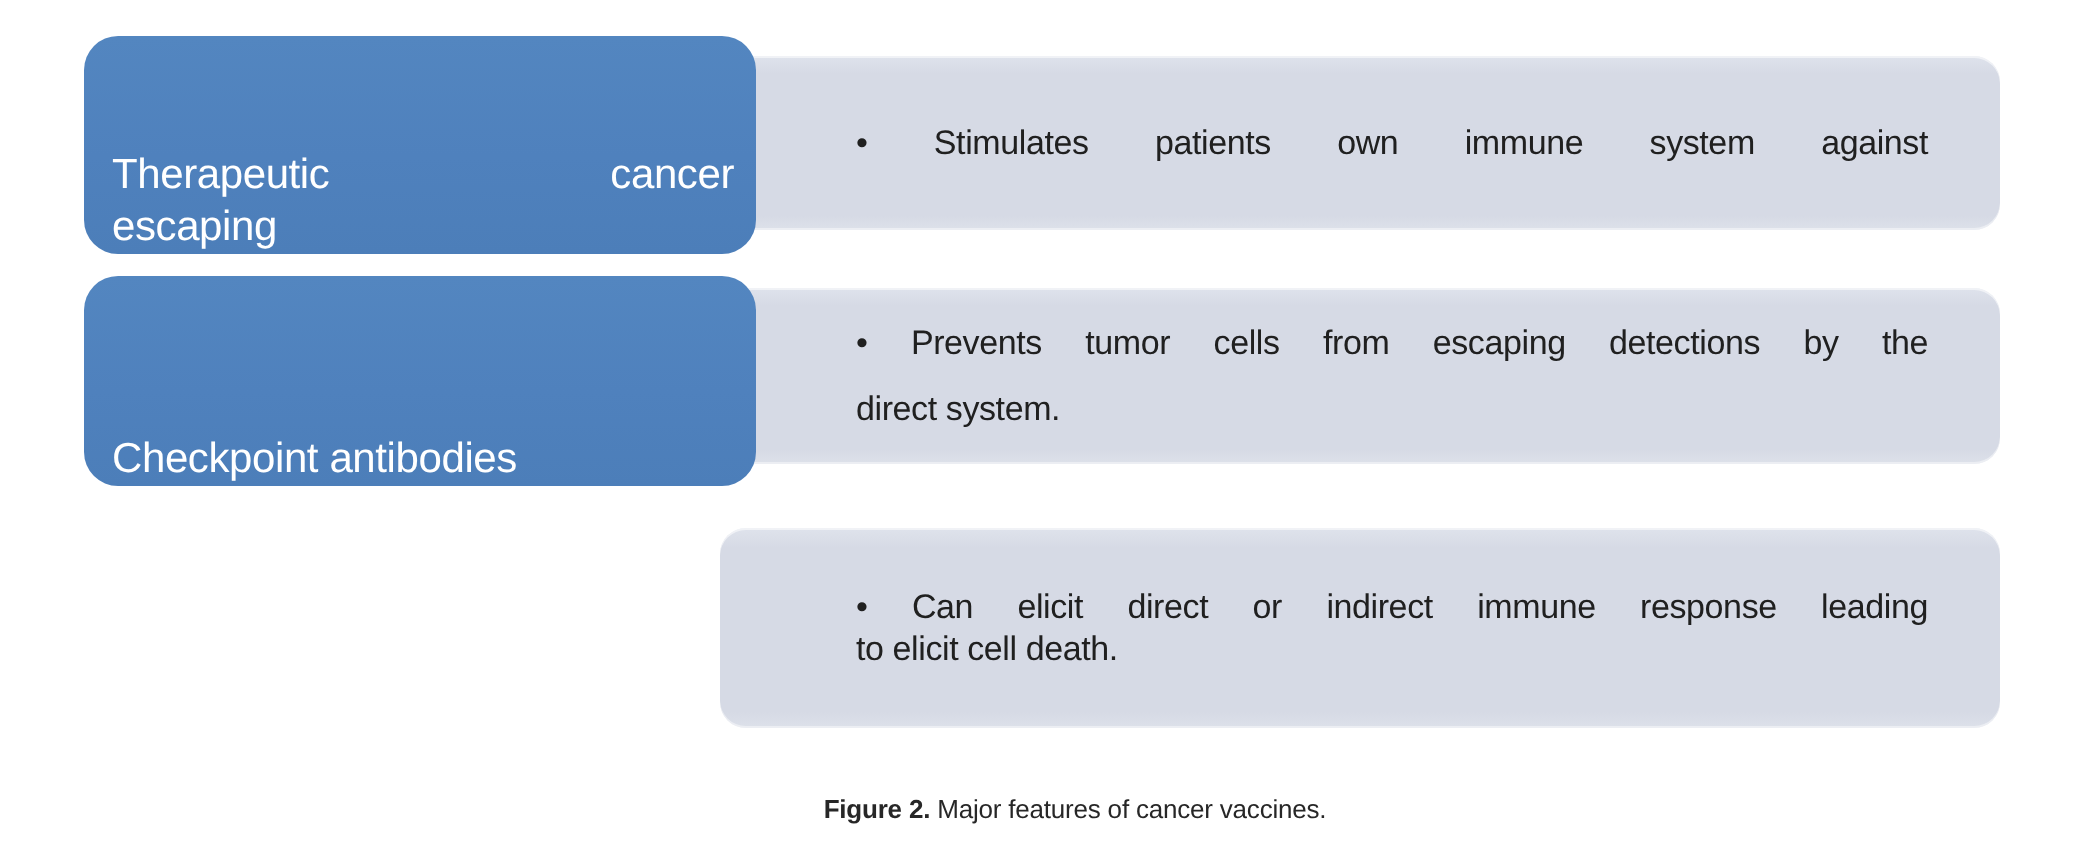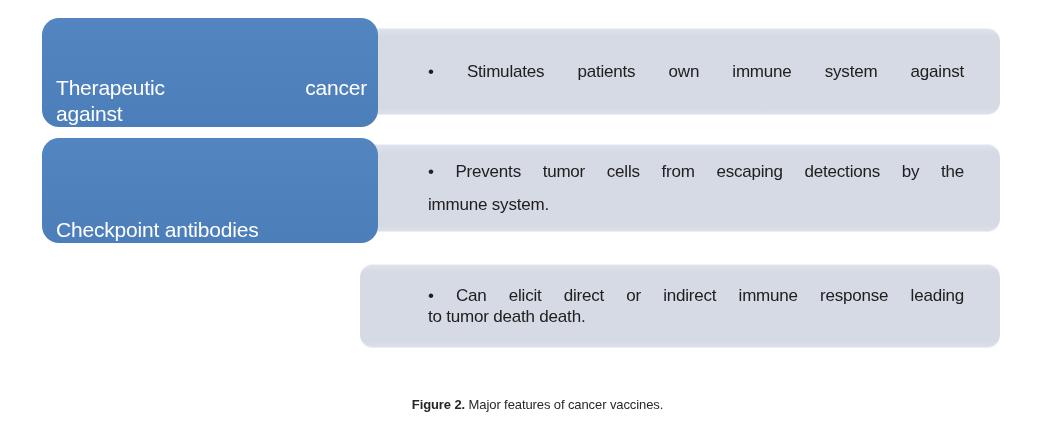--- a/index.html
+++ b/index.html
@@ -50,21 +50,21 @@
     font-size:21px;
     line-height:26px;
     color:var(--title-text);
     letter-spacing:-0.2px;
     text-align:left;
   }
   .title-line.fill{ text-align:justify; text-align-last:justify; }
   
   .t1{top:18px;height:109px;}  .d1{top:28px;height:87px;}
   .t2{top:138px;height:105px;} .d2{top:144px;height:88px;gap:12px;}
-  .t3{top:255px;height:107px;} .d3{top:264px;height:84px;}
+  .t3{top:255px;height:107px;} .d3{top:264px;height:100px;}
   .caption{
     position:absolute;
     top:394px;left:16px;width:100%;
     text-align:center;
     font-size:13px;
     line-height:21px;
     color:var(--caption-text);
     letter-spacing:-0.1px;
   }
   .caption b{font-weight:bold;}
@@ -72,33 +72,33 @@
 </head>
 <body>
 
 <div class="canvas">
 
   <div class="desc-box d1">
     <div class="desc-line fill">• Stimulates patients own immune system against</div>
   </div>
   <div class="title-box t1">
     <div class="title-line fill">Therapeutic cancer</div>
-    <div class="title-line">against</div>
+    <div class="title-line">escaping</div>
   </div>
 
   <div class="desc-box d2">
     <div class="desc-line fill">• Prevents tumor cells from escaping detections by the</div>
-    <div class="desc-line">immune system.</div>
+    <div class="desc-line">direct system.</div>
   </div>
   <div class="title-box t2">
     <div class="title-line">Checkpoint antibodies</div>
   </div>
 
   <div class="desc-box d3">
     <div class="desc-line fill">• Can elicit direct or indirect immune response leading</div>
-    <div class="desc-line">to tumor death death.</div>
+    <div class="desc-line">to elicit cell death.</div>
   </div>
 
   <div class="caption">
     <b>Figure 2.</b><span> Major features of cancer vaccines.</span>
   </div>
 
 </div>
 
 </body></html>

